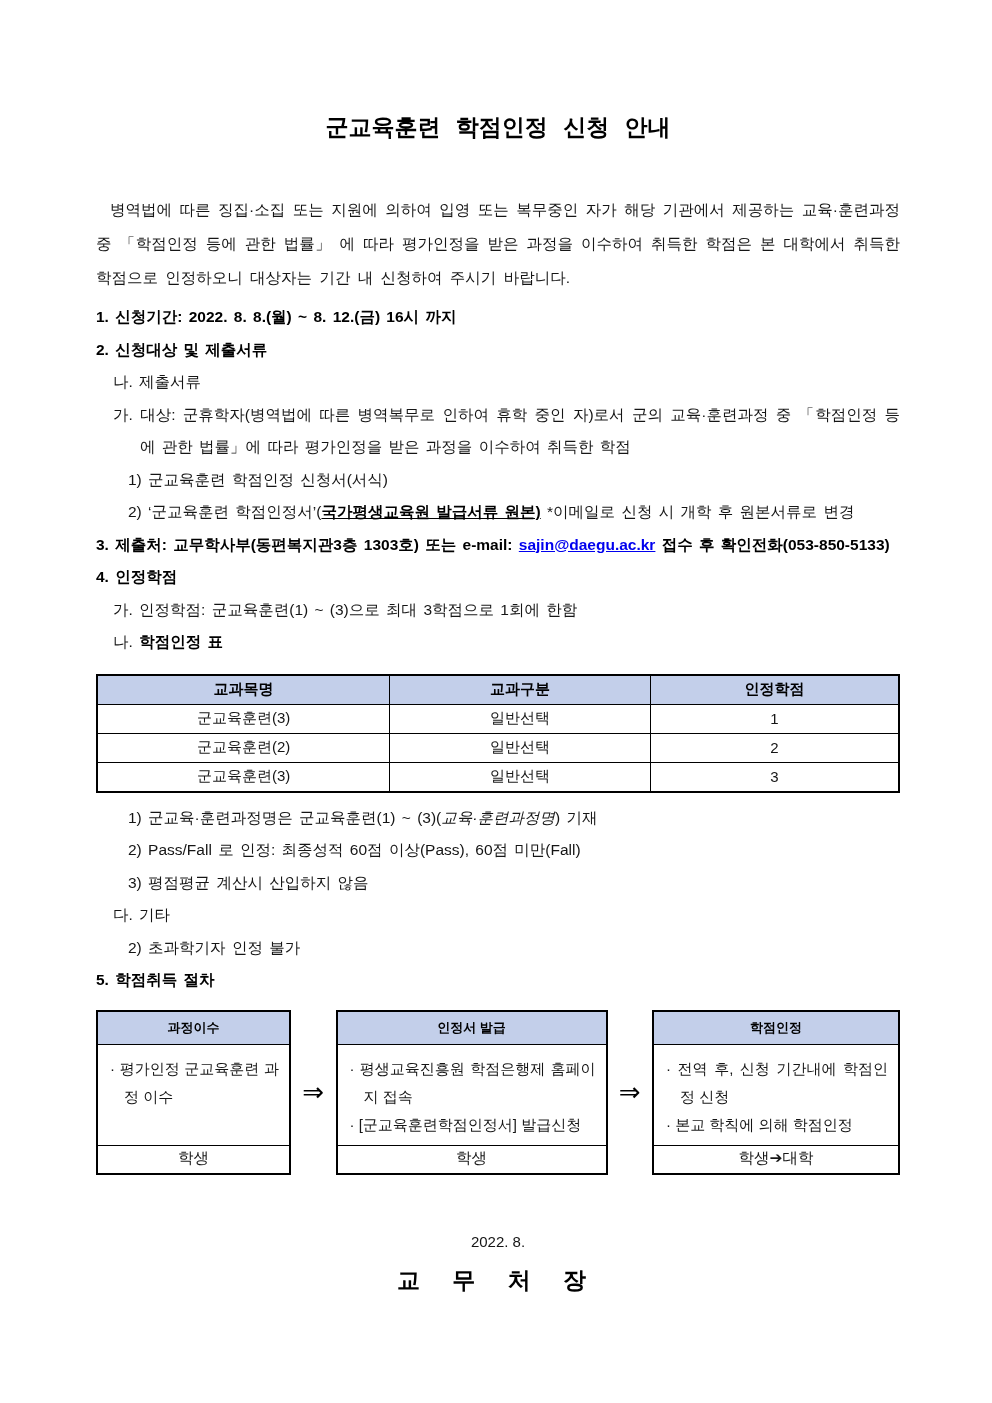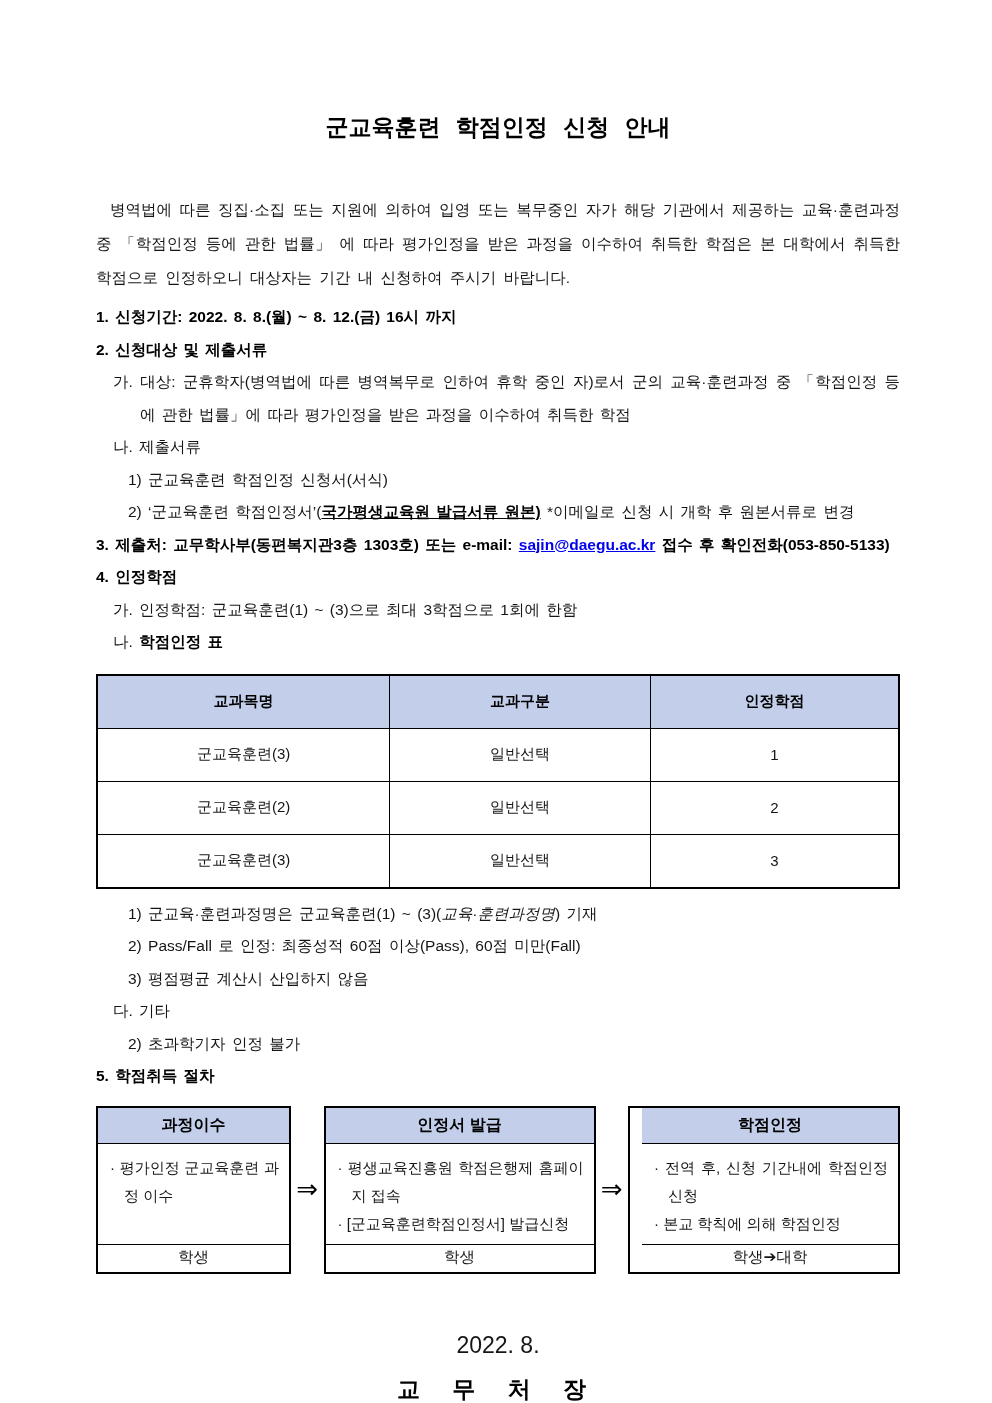--- a/index.html
+++ b/index.html
@@ -19,53 +19,53 @@
   .ital { font-style:italic; }
   a.email, .blue-link { color:#0000ee; text-decoration:underline; cursor:pointer; }
   a.email { font-weight:bold; }
 
   table.credit {
     width:100%; border-collapse:collapse; margin:15px 0 9px 0;
     border:2px solid #000; table-layout:fixed;
   }
   table.credit th, table.credit td {
     border:1px solid #000; height:28px; text-align:center; vertical-align:middle;
-    font-size:15px; padding:12px; color:#151515;
+    font-size:15px; padding:0; color:#151515;
   }
   table.credit th { background:#c3cfea; font-weight:bold; color:#000; }
   col.c1 { width:36.5%; } col.c2 { width:32.5%; } col.c3 { width:31%; }
 
   .flow { display:flex; align-items:stretch; margin-top:13px; width:100%; }
   .fbox { border:2px solid #000; display:flex; flex-direction:column; box-sizing:border-box; background:#fff; }
-  .fbox1 { width:195px; } .fbox2 { width:272px; } .fbox3 { width:272px;padding-left:12px; }
-  .fhead { background:#c3cfea; border-bottom:1.5px solid #000; text-align:center; font-weight:bold; font-size:16px; padding:7px 0; color:#000; }
+  .fbox1 { width:195px; } .fbox2 { width:272px; } .fbox3 { width:248px; }
+  .fhead { background:#c3cfea; border-bottom:1.5px solid #000; text-align:center; font-weight:bold; font-size:13px; padding:7px 0; color:#000; }
   .fbody { flex:1; padding:10px 10px 6px 12px; font-size:15px; line-height:28px; text-align:justify; color:#151515; }
   .fbody .bl { padding-left:14px; text-indent:-14px; }
   .ffoot { border-top:1.5px solid #000; text-align:center; font-size:15.5px; padding:2px 0 4px 0; color:#151515; }
   .farrow { flex:1; display:flex; align-items:center; justify-content:center; font-size:26px; color:#000; }
 
-  .date-line { text-align:center; font-size:23px; margin-top:58px; color:#151515; }
+  .date-line { text-align:center; font-size:15px; margin-top:58px; color:#151515; }
   .sig-line { text-align:center; font-size:23px; font-weight:bold; letter-spacing:13px; margin-top:15px; color:#000; }
 </style>
 </head>
 <body>
 
 <div class="page">
 
   <h1 class="title">군교육훈련 학점인정 신청 안내</h1>
 
   <p class="intro">병역법에 따른 징집·소집 또는 지원에 의하여 입영 또는 복무중인 자가 해당 기관에서 제공하는 교육·훈련과정 중 「학점인정 등에 관한 법률」 에 따라 평가인정을 받은 과정을 이수하여 취득한 학점은 본 대학에서 취득한 학점으로 인정하오니 대상자는 기간 내 신청하여 주시기 바랍니다.</p>
 
   <div class="line b">1. 신청기간: 2022. 8. 8.(월) ~ 8. 12.(금) 16시 까지</div>
 
   <div class="line b">2. 신청대상 및 제출서류</div>
 
+  <div class="line ind1">나. 제출서류</div>
+
   <div class="line hang">가. 대상: 군휴학자(병역법에 따른 병역복무로 인하여 휴학 중인 자)로서 군의 교육·훈련과정 중 「학점인정 등에 관한 법률」에 따라 평가인정을 받은 과정을 이수하여 취득한 학점</div>
-
-  <div class="line ind1">나. 제출서류</div>
 
   <div class="line ind2">1) 군교육훈련 학점인정 신청서(서식)</div>
 
   <div class="line ind2">
     <span>2) ‘군교육훈련 학점인정서’(</span><span class="emph">국가평생교육원 발급서류 원본)</span><span> *이메일로 신청 시 개학 후 원본서류로 변경</span>
   </div>
 
   <div class="line b">
     <span>3. 제출처: 교무학사부(동편복지관3층 1303호) 또는 e-mail: </span><a class="email">sajin@daegu.ac.kr</a><span> 접수 후 확인전화(053-850-5133)</span>
   </div>

